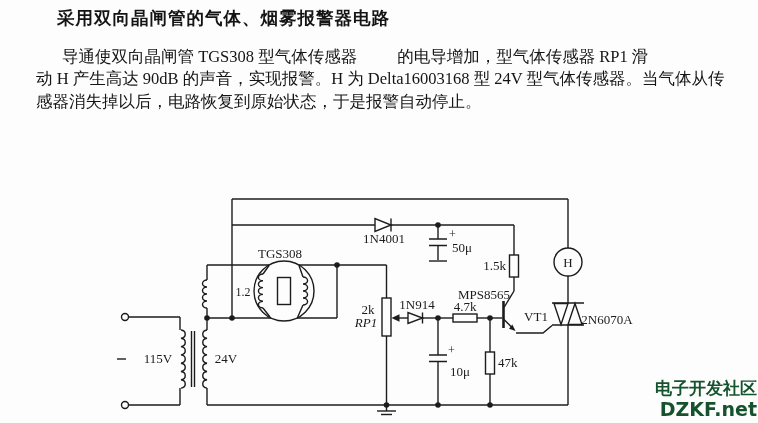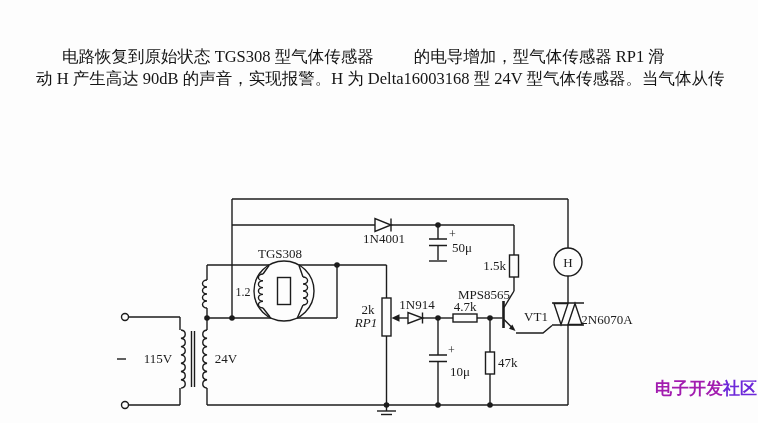--- a/index.html
+++ b/index.html
@@ -34,32 +34,34 @@
   .schematic-svg text.ital{font-style:italic;}
   .watermark{
     position:absolute;right:1px;top:378px;
     text-align:right;
     font-family:"DejaVu Sans","Liberation Sans",sans-serif;
     font-weight:bold;line-height:21px;
     white-space:nowrap;
   }
   .wm-line1{font-size:17px;}
   .wm-line2{font-size:19px;letter-spacing:0px;}
-  .wm-gray{color:#a21caf;}
-  .wm-red{color:#6d28d9;}
+  .wm-gray{color:#14532d;}
+  .wm-red{color:#14532d;}
 </style>
 </head>
 <body>
 
 <div class="page">
 
+  <div class="doc-title">采用双向晶闸管的气体、烟雾报警器电路</div>
 
   <div class="paragraph">
-    <div class="p-line"><span class="indent"></span><span>电路恢复到原始状态 TGS308 型气体传感器</span><span class="gap"></span><span>的电导增加，型气体传感器 RP1 滑</span></div>
+    <div class="p-line"><span class="indent"></span><span>导通使双向晶闸管 TGS308 型气体传感器</span><span class="gap"></span><span>的电导增加，型气体传感器 RP1 滑</span></div>
     <div class="p-line">动 H 产生高达 90dB 的声音，实现报警。H 为 Delta16003168 型 24V 型气体传感器。当气体从传</div>
+    <div class="p-line">感器消失掉以后，电路恢复到原始状态，于是报警自动停止。</div>
   </div>
 
   <svg class="schematic-svg" width="758" height="423" viewBox="0 0 758 423">
     <g stroke="#1c1c1c" stroke-width="1.4" fill="none">
 
       <g>
         <path d="M232,199 H568"></path>
         <path d="M232,199 V318"></path>
         <path d="M232,225 H375"></path>
         <path d="M391,225 H514"></path>
@@ -194,15 +196,16 @@
       <text x="536" y="321" text-anchor="middle">VT1</text>
       <text x="607" y="324" text-anchor="middle">2N6070A</text>
       <text x="568" y="266.5" text-anchor="middle">H</text>
       <text x="158" y="363" text-anchor="middle">115V</text>
       <text x="226" y="363" text-anchor="middle">24V</text>
     </g>
   </svg>
 
   <div class="watermark">
     <div class="wm-line1"><span class="wm-gray">电子开发</span><span class="wm-red">社区</span></div>
+    <div class="wm-line2"><span class="wm-gray">DZKF</span><span class="wm-red">.net</span></div>
   </div>
 
 </div>
 
 </body></html>

